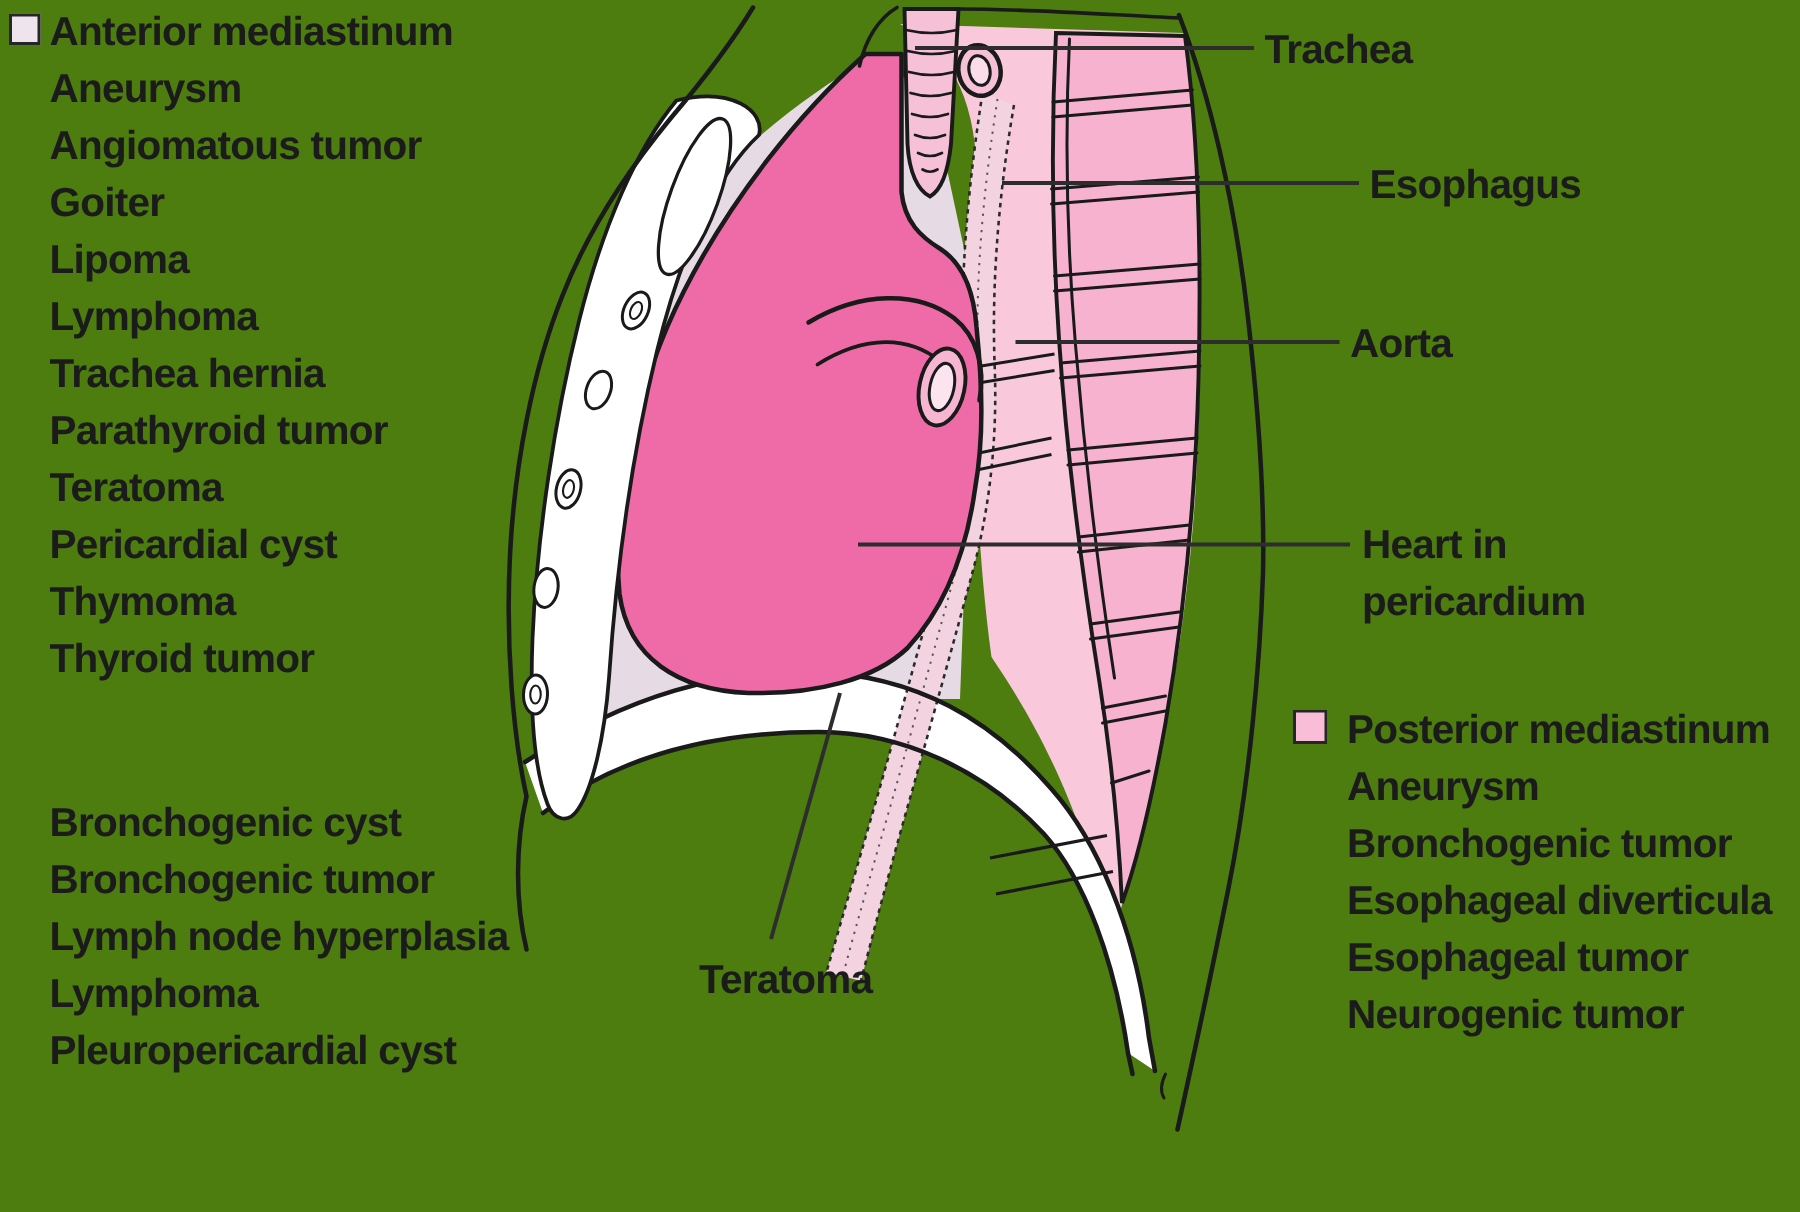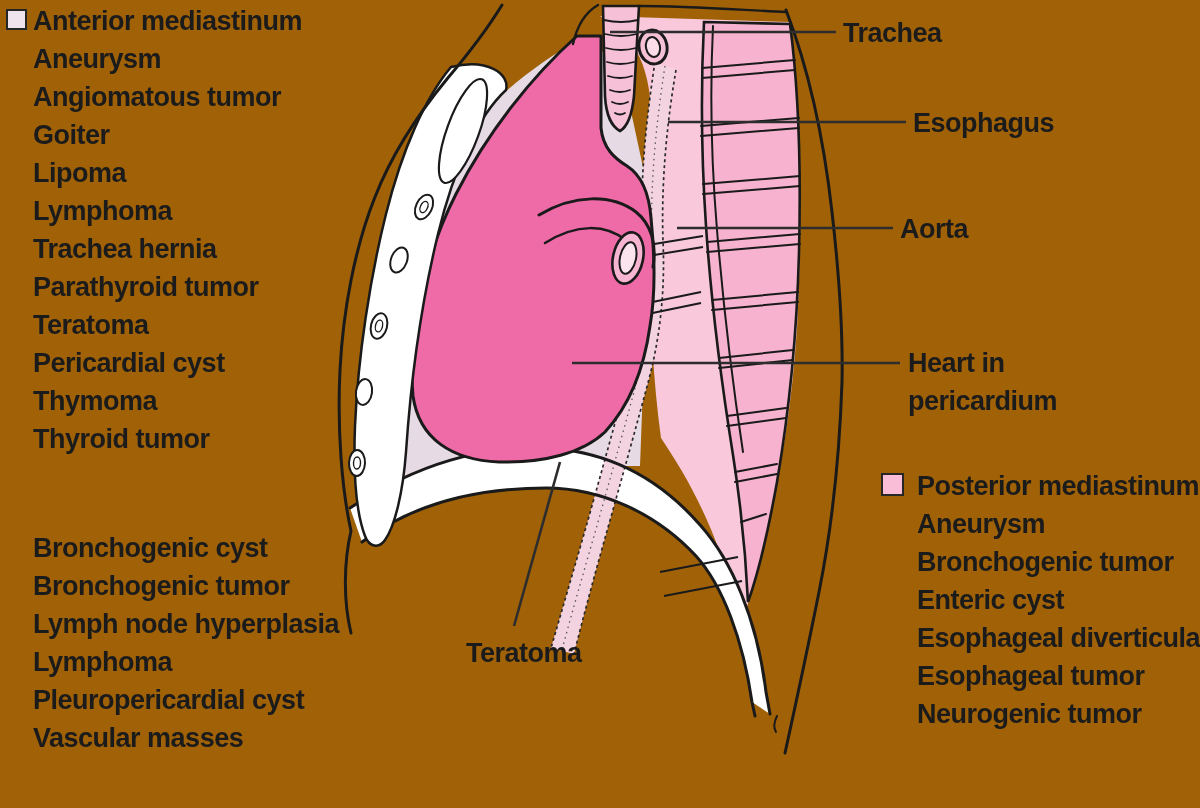--- a/index.html
+++ b/index.html
@@ -1,25 +1,25 @@
 <!DOCTYPE html>
 <html><head>
 <meta charset="utf-8">
 <style>
   html,body{margin:0;padding:0;background:#fff;}
-  .canvas{position:relative;width:1200px;height:808px;background:#a16207;overflow:hidden;
+  .canvas{position:relative;width:1200px;height:808px;background:#4d7c0f;overflow:hidden;
           font-family:"Liberation Sans",sans-serif;}
   .txt{font-size:27px;line-height:38px;font-weight:600;color:#1b1b1b;letter-spacing:-0.5px;
        white-space:nowrap;}
   .legend{position:absolute;}
   .legend .title{position:relative;}
   .legend .swatch{position:absolute;left:0;top:7px;width:21px;height:21px;border:2.5px solid #262626;
                   box-sizing:border-box;}
   .ant .title,.ant .li,.mid .title,.mid .li{padding-left:27px;}
-  .pos .title,.pos .li{padding-left:36px;margin-left:19px;}
+  .pos .title,.pos .li{padding-left:36px;}
   .pos .swatch{width:23px;height:23px;top:6px;}
   .sw-ant{background:#efe3ed;}
   .sw-mid{background:#f573b1;}
   .sw-pos{background:#f9bdd8;}
   .alabel{position:absolute;}
   svg{position:absolute;left:0;top:0;}
 </style>
 </head>
 <body>
 
@@ -175,31 +175,29 @@
     <div class="li txt">Thymoma</div>
     <div class="li txt">Thyroid tumor</div>
   </div>
 
   <div class="legend mid" style="left:6px;top:529px">
     <div class="li txt">Bronchogenic cyst</div>
     <div class="li txt">Bronchogenic tumor</div>
     <div class="li txt">Lymph node hyperplasia</div>
     <div class="li txt">Lymphoma</div>
     <div class="li txt">Pleuropericardial cyst</div>
-    <div class="li txt">Vascular masses</div>
   </div>
 
   <div class="legend pos" style="left:862px;top:467px">
     <div class="title txt">
       <span class="swatch sw-pos"></span>
       <span>Posterior mediastinum</span>
     </div>
     <div class="li txt">Aneurysm</div>
     <div class="li txt">Bronchogenic tumor</div>
-    <div class="li txt">Enteric cyst</div>
     <div class="li txt">Esophageal diverticula</div>
     <div class="li txt">Esophageal tumor</div>
     <div class="li txt">Neurogenic tumor</div>
   </div>
 
   <div class="alabel txt" style="left:843px;top:14px">Trachea</div>
   <div class="alabel txt" style="left:913px;top:104px">Esophagus</div>
   <div class="alabel txt" style="left:900px;top:210px">Aorta</div>
   <div class="alabel txt" style="left:908px;top:344px">
     <div>Heart in</div>

